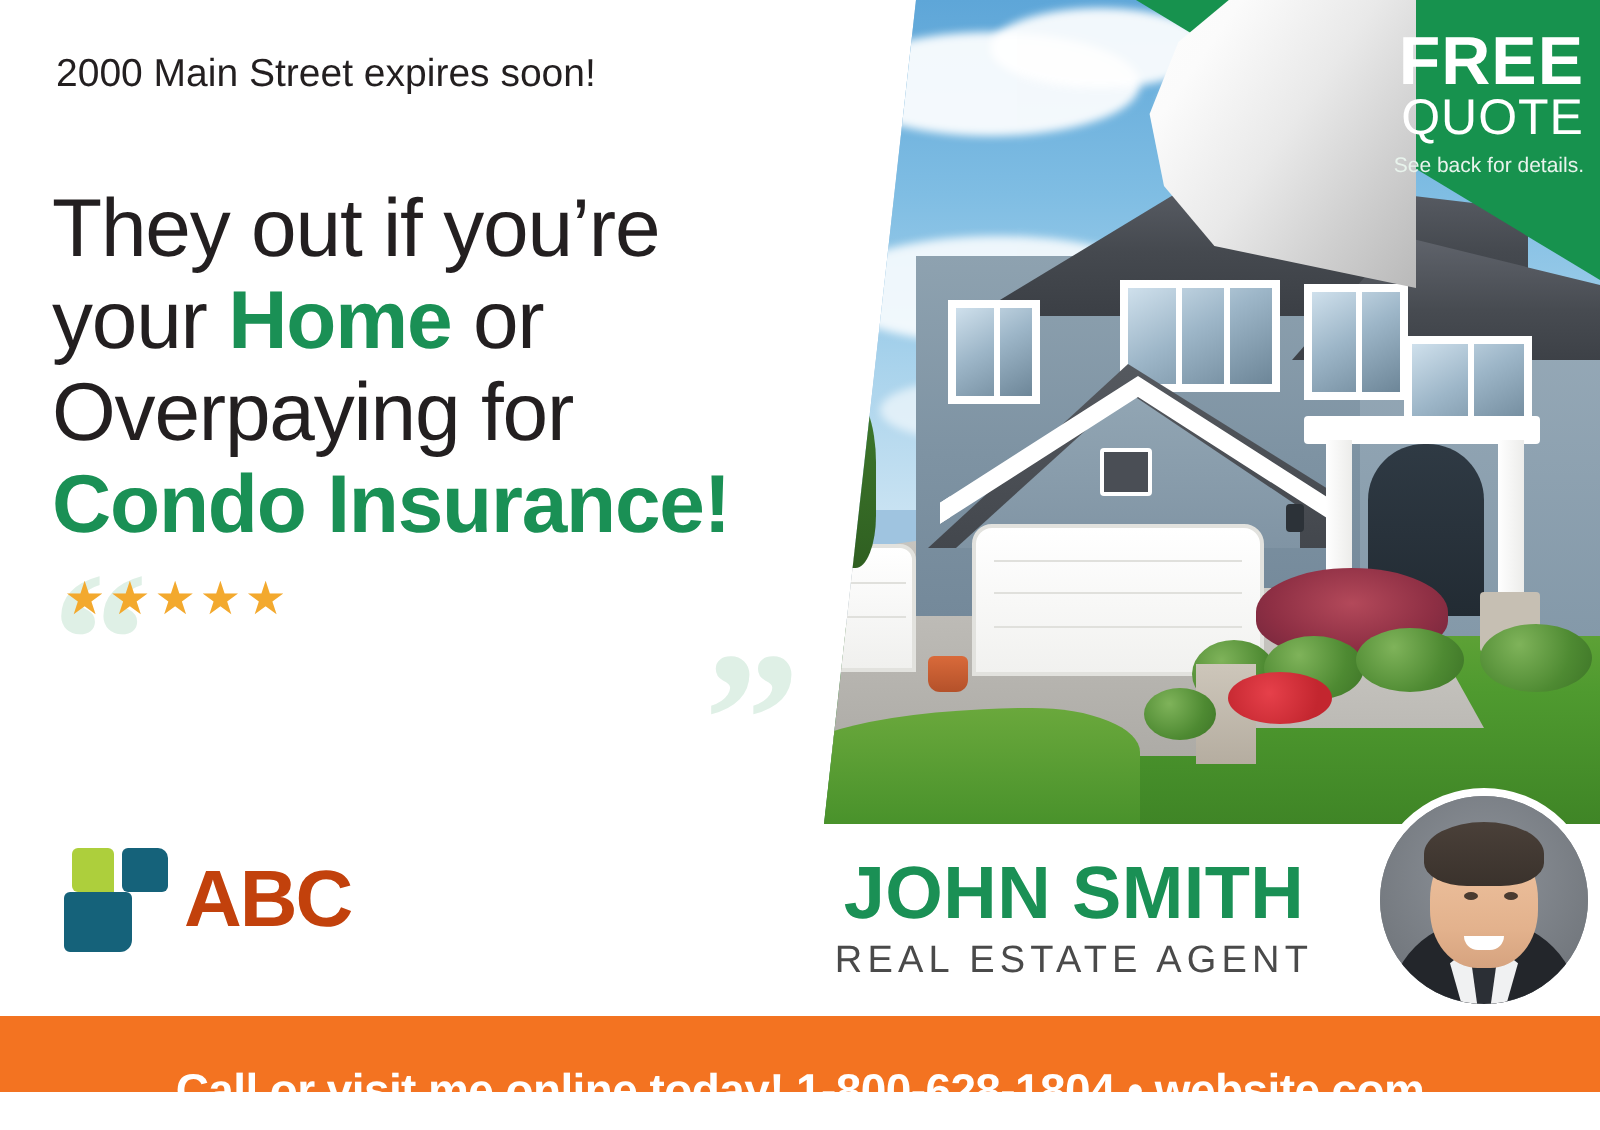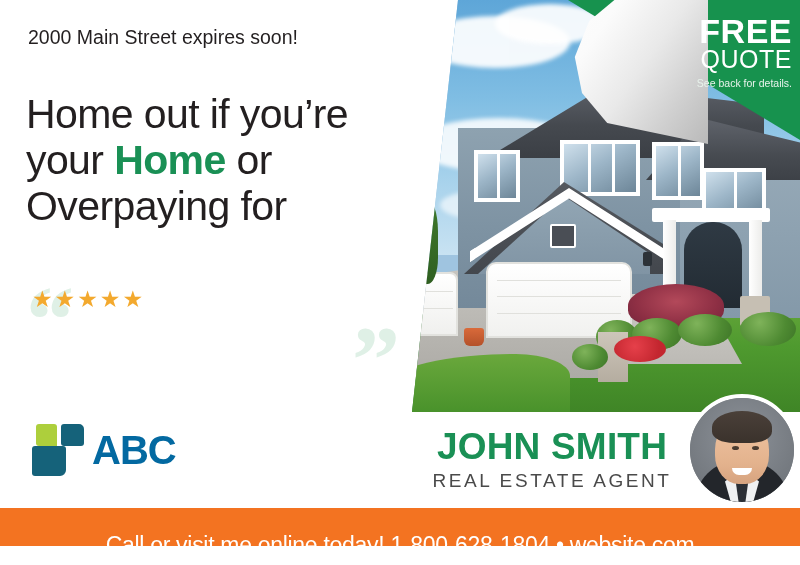--- a/index.html
+++ b/index.html
@@ -386,36 +386,36 @@
   .lm-teal-big {
     position: absolute;
     left: 0px; top: 22px;
     width: 34px; height: 30px;
     background: #15627a;
     border-radius: 3px 3px 6px 3px;
   }
   .logo-abc {
     font-size: 40px;
     font-weight: bold;
-    color: #0369a1;
+    color: #c2410c;
     letter-spacing: -1px;
     line-height: 1;
   }
   .logo-word {
     font-size: 40px;
     color: #1f7d93;
     letter-spacing: -0.6px;
     line-height: 1;
     margin-left: 9px;
   }
 
   
   .agent-block {
     position: absolute;
-    left: 423px; top: 428px;
+    left: 408px; top: 428px;
     width: 258px;
     text-align: center;
   }
   .agent-name {
     font-size: 37px;
     font-weight: bold;
     color: #1a9055;
     letter-spacing: 0.2px;
     line-height: 1;
   }
@@ -514,21 +514,21 @@
     left: 0; top: 508px;
     width: 800px; height: 38px;
     background: #f37321;
     display: flex;
     align-items: center;
     justify-content: center;
   }
   .cta-text {
     color: #ffffff;
     font-size: 23px;
-    font-weight: normal;
+    font-weight: bold;
     letter-spacing: -0.3px;
     white-space: nowrap;
     margin-top: 36px;
   }
 </style>
 </head>
 <body>
 
 <div id="postcard">
 
@@ -611,23 +611,24 @@
     <div class="fq-free">FREE</div>
     <div class="fq-quote">QUOTE</div>
     <div class="fq-sub">See back for details.</div>
   </div>
 
   <div class="eyebrow">
     <div>2000 Main Street expires soon!</div>
   </div>
 
   <div class="headline">
-    <div>Home out if you’re</div>
+    <div>They out if you’re</div>
     <div><span>your </span><span class="hl-green">Home</span><span> or</span></div>
     <div>Overpaying for</div>
+    <div><span class="hl-green">Condo Insurance!</span></div>
   </div>
 
   <div class="testimonial">
     <span class="quote-mark qm-open">“</span>
     <span class="quote-mark qm-close">”</span>
     <div class="stars">★★★★★</div>
   </div>
 
   <div class="logo-block">
     <div class="logo-mark">

